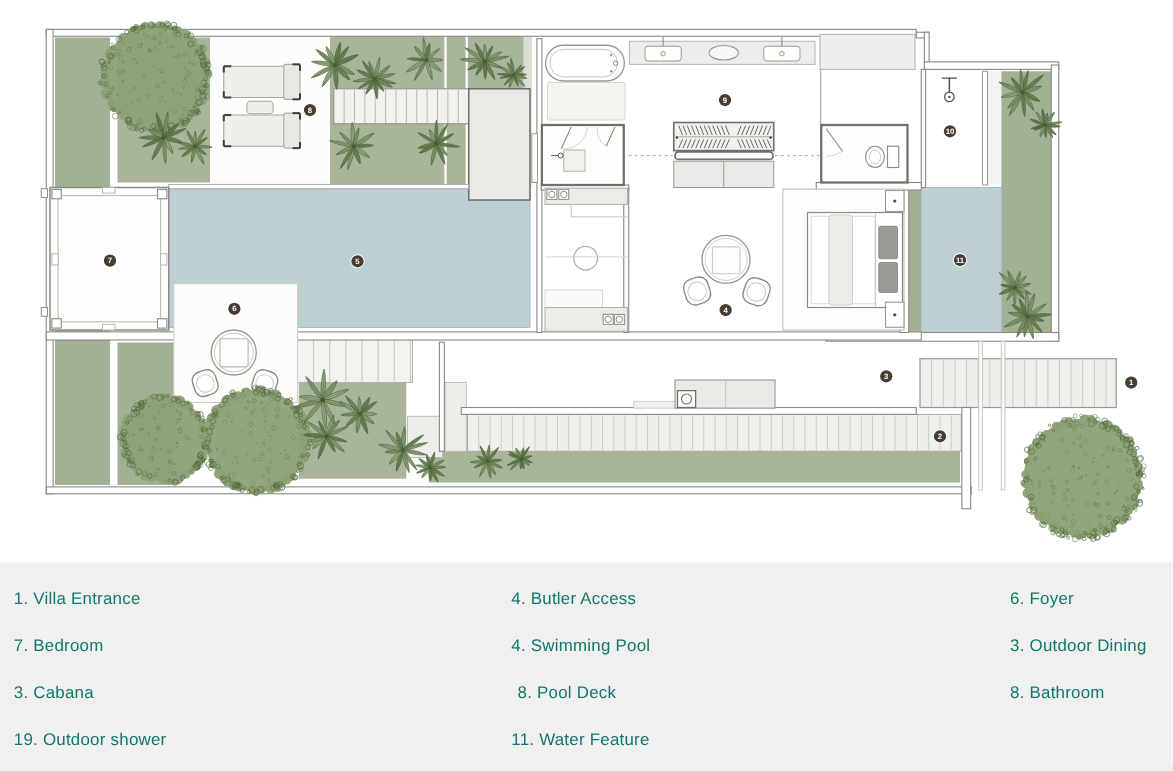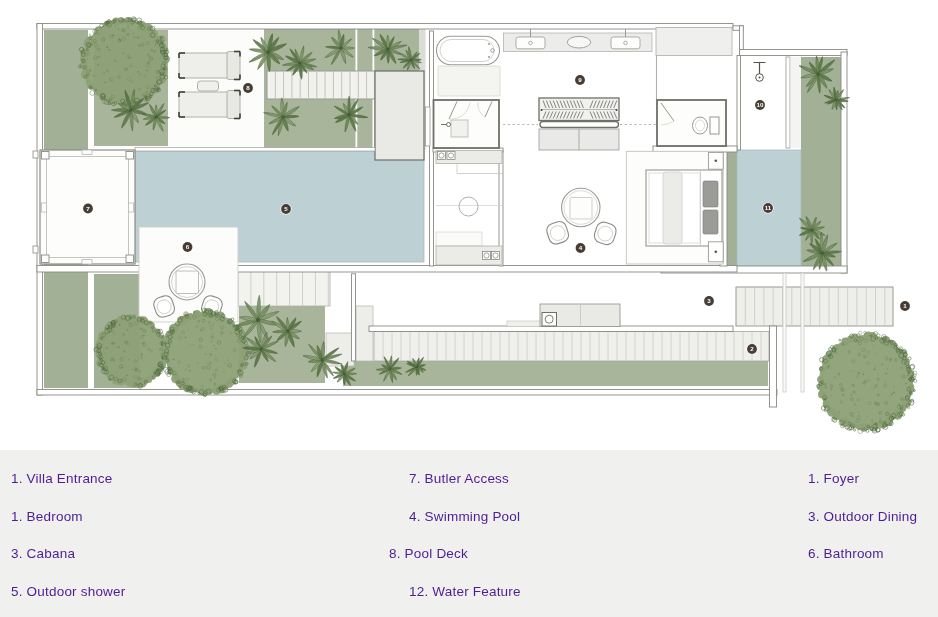--- a/index.html
+++ b/index.html
@@ -1,16 +1,16 @@
 <!DOCTYPE html>
 <html><head><meta charset="utf-8">
 <style>
 html,body{margin:0;padding:0;background:#fff;}
 #page{position:relative;width:938px;height:617px;font-family:"Liberation Sans",sans-serif;overflow:hidden;background:#fff;}
-.li{position:absolute;font-size:13.5px;color:#4c1d95;letter-spacing:0.2px;white-space:nowrap;}
+.li{position:absolute;font-size:13.5px;color:#0f766e;letter-spacing:0.2px;white-space:nowrap;}
 #legendbg{position:absolute;left:0;top:450px;width:938px;height:167px;background:#f0f0ef;}
 </style></head>
 <body>
 <div id="page">
 
 <div id="legendbg"></div>
 
 <svg width="938" height="450" viewBox="0 0 938 450" style="position:absolute;left:0;top:0">
 
 <rect x="44" y="30" width="44" height="358" fill="#a2b095"></rect>
@@ -2367,22 +2367,22 @@
         <text x="760" y="107.2" font-size="6.2" font-weight="bold" fill="#fff" text-anchor="middle" font-family="Liberation Sans, sans-serif">10</text>
       </g>
 
 <g>
         <circle cx="768" cy="208" r="5.6" fill="#fff"></circle>
         <circle cx="768" cy="208" r="4.9" fill="#463d35"></circle>
         <text x="768" y="210.2" font-size="6.2" font-weight="bold" fill="#fff" text-anchor="middle" font-family="Liberation Sans, sans-serif">11</text>
       </g>
 </svg>
 <div class="li" style="left:11px;top:471px">1. Villa Entrance</div>
-<div class="li" style="left:409px;top:471px">7. Butler Access</div>
-<div class="li" style="left:808px;top:471px">1. Foyer</div>
-<div class="li" style="left:11px;top:508.5px">1. Bedroom</div>
+<div class="li" style="left:409px;top:471px">4. Butler Access</div>
+<div class="li" style="left:808px;top:471px">6. Foyer</div>
+<div class="li" style="left:11px;top:508.5px">7. Bedroom</div>
 <div class="li" style="left:409px;top:508.5px">4. Swimming Pool</div>
 <div class="li" style="left:808px;top:508.5px">3. Outdoor Dining</div>
 <div class="li" style="left:11px;top:546px">3. Cabana</div>
-<div class="li" style="left:389px;top:546px">8. Pool Deck</div>
-<div class="li" style="left:808px;top:546px">6. Bathroom</div>
-<div class="li" style="left:11px;top:583.5px">5. Outdoor shower</div>
-<div class="li" style="left:409px;top:583.5px">12. Water Feature</div>
+<div class="li" style="left:414px;top:546px">8. Pool Deck</div>
+<div class="li" style="left:808px;top:546px">8. Bathroom</div>
+<div class="li" style="left:11px;top:583.5px">19. Outdoor shower</div>
+<div class="li" style="left:409px;top:583.5px">11. Water Feature</div>
 </div>
 </body></html>

